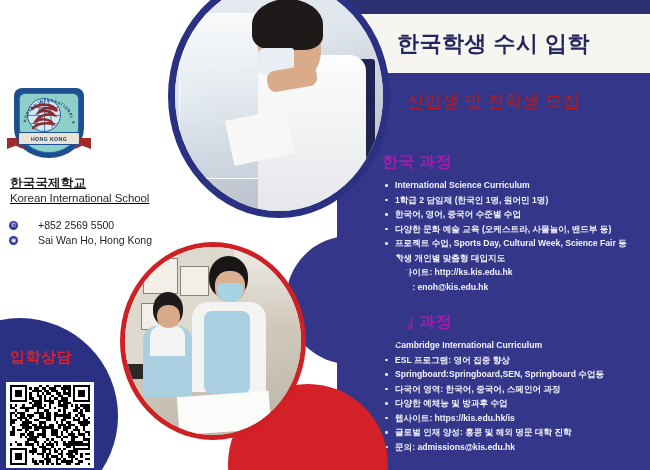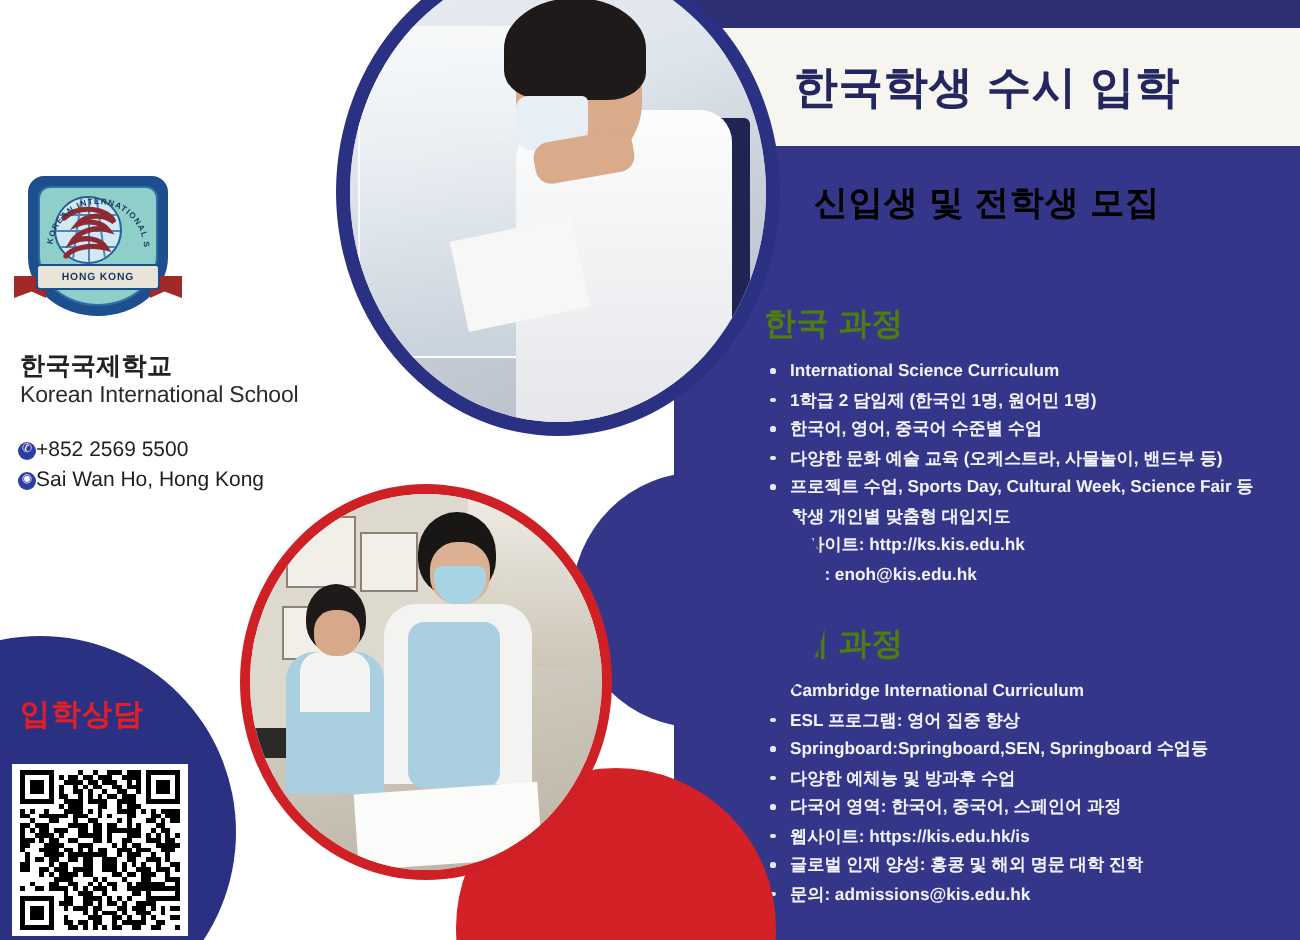--- a/index.html
+++ b/index.html
@@ -36,30 +36,30 @@
   .headline-band .hl {
     font-size: 22px; font-weight: bold; color: #23265f;
     letter-spacing: 0.5px; white-space: nowrap;
   }
   .subhead-band {
     position: absolute;
     left: 337px; top: 73px; width: 313px; height: 56px;
     display: flex; align-items: center; justify-content: center;
   }
   .subhead-band .sh {
-    font-size: 17px; font-weight: bold; color: #000000;
+    font-size: 17px; font-weight: normal; color: #b91c1c;
     letter-spacing: 0.5px; white-space: nowrap; text-align: right;
   }
 
   
   .course-block { position: absolute; left: 382px; width: 268px; }
   #block-korea { top: 152px; }
   #block-intl  { top: 312px; }
   .course-title {
-    font-size: 16px; font-weight: bold; color: #4d7c0f;
+    font-size: 16px; font-weight: bold; color: #a21caf;
     margin-bottom: 5px; letter-spacing: 0.3px;
   }
   .course-list { list-style: none; }
   .course-list li {
     position: relative;
     font-size: 8.6px;
     line-height: 14.5px;
     color: #f2f2fb;
     padding-left: 13px;
     white-space: nowrap;
@@ -123,32 +123,32 @@
   .crest-tail-l, .crest-tail-r {
     position: absolute; top: 50px; width: 16px; height: 11px; background: #a02a2a;
   }
   .crest-tail-l { left: -7px; clip-path: polygon(0 0,100% 0,100% 100%,55% 70%,0 100%); }
   .crest-tail-r { right: -7px; clip-path: polygon(0 0,100% 0,100% 100%,45% 70%,0 100%); }
   .crest-arc {
     position: absolute; left: 7px; top: 7px; width: 56px; height: 56px;
     pointer-events: none;
   }
 
-  .school-name { position: absolute; left: 10px; top: 176px; width: 200px; }
+  .school-name { position: absolute; left: 10px; top: 176px; width: 200px; text-decoration: underline; }
   .school-name .kr {
     font-size: 12.5px; font-weight: bold; color: #222222; line-height: 15px;
     letter-spacing: 0.2px;
   }
   .school-name .en {
     font-size: 11.5px; color: #2a2a2a; line-height: 14px; letter-spacing: -0.1px;
   }
 
   .contact { position: absolute; left: 9px; top: 218px; width: 220px; }
   .contact-row {
-    display: flex; align-items: center; gap: 0;
+    display: flex; align-items: center; gap: 20px;
     font-size: 10.5px; color: #1f1f1f; line-height: 15px; white-space: nowrap;
   }
   .cicon {
     width: 9px; height: 9px; border-radius: 50%;
     background: #2f3d9e; color: #fff; flex: none;
     font-size: 6px; line-height: 9px; text-align: center;
   }
 
   
   .photo-top {
@@ -330,22 +330,22 @@
       <li><span class="bullet"></span><span>문의: enoh@kis.edu.hk</span></li>
     </ul>
   </div>
 
   <div class="course-block" id="block-intl">
     <div class="course-title">국제 과정</div>
     <ul class="course-list">
       <li><span class="bullet"></span><span>Cambridge International Curriculum</span></li>
       <li><span class="bullet"></span><span>ESL 프로그램: 영어 집중 향상</span></li>
       <li><span class="bullet"></span><span>Springboard:Springboard,SEN, Springboard 수업등</span></li>
+      <li><span class="bullet"></span><span>다국어 영역: 한국어, 중국어, 스페인어 과정</span></li>
       <li><span class="bullet"></span><span>다양한 예체능 및 방과후 수업</span></li>
-      <li><span class="bullet"></span><span>다국어 영역: 한국어, 중국어, 스페인어 과정</span></li>
       <li><span class="bullet"></span><span>웹사이트: https://kis.edu.hk/is</span></li>
       <li><span class="bullet"></span><span>글로벌 인재 양성: 홍콩 및 해외 명문 대학 진학</span></li>
       <li><span class="bullet"></span><span>문의: admissions@kis.edu.hk</span></li>
     </ul>
   </div>
 
   <div class="blob-navy-right"></div>
   <div class="blob-red"></div>
   <div class="blob-navy"></div>
 

